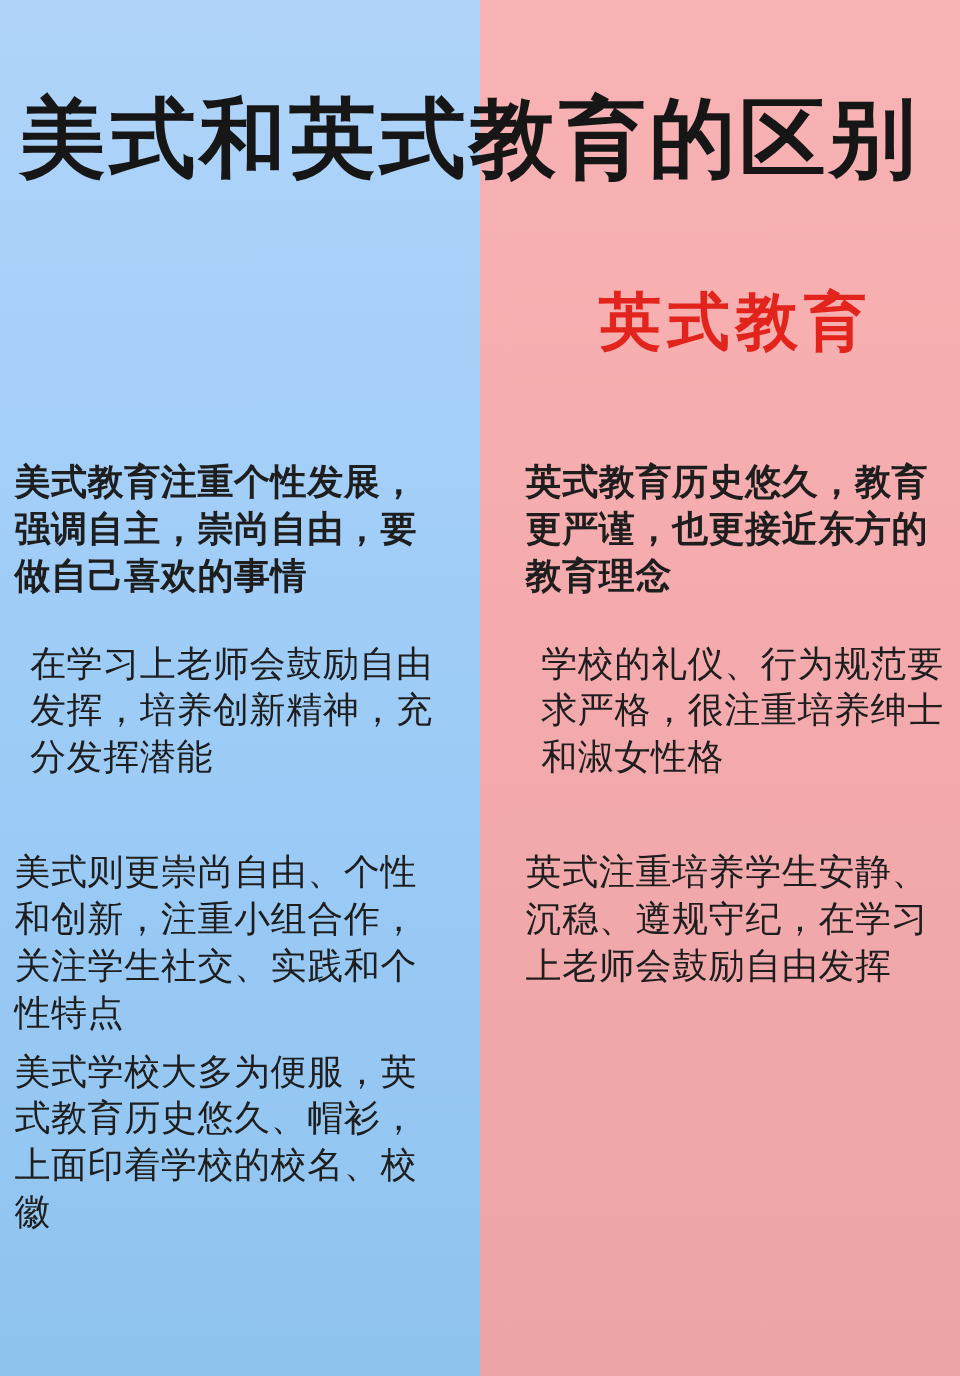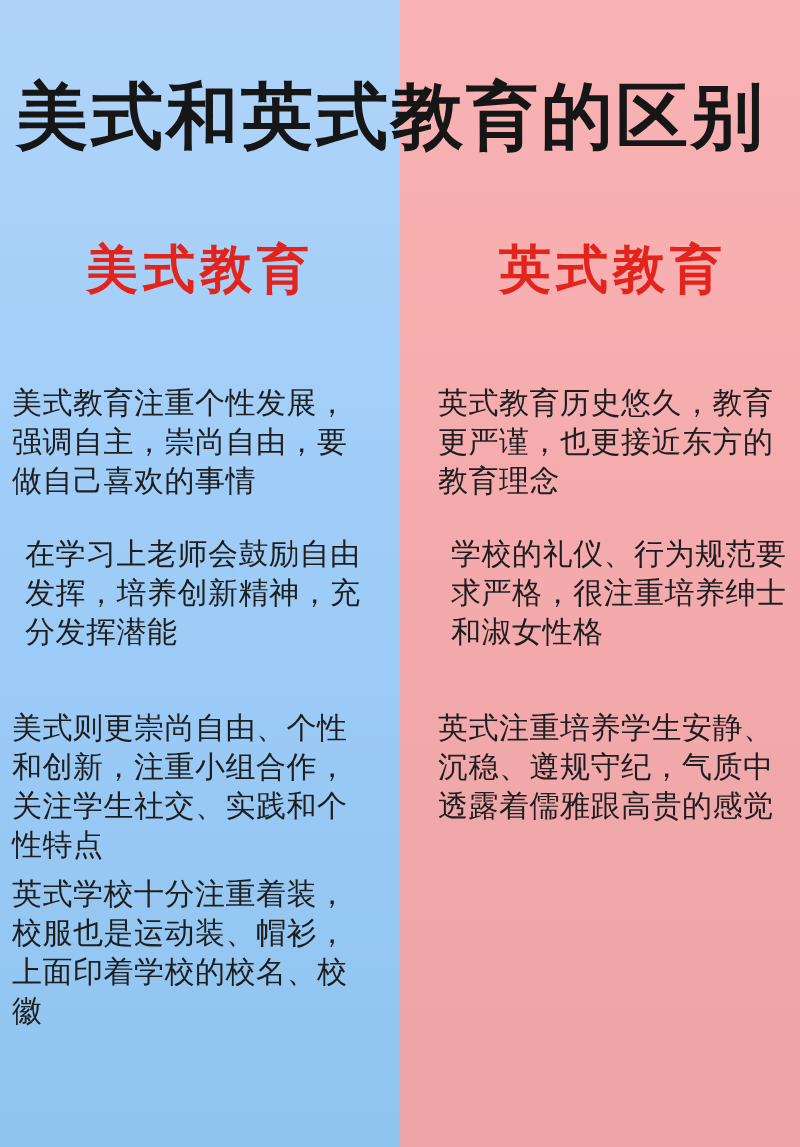--- a/index.html
+++ b/index.html
@@ -66,40 +66,39 @@
     font-size: 30px;
     line-height: 39px;
     font-weight: 500;
     letter-spacing: 0.5px;
     color: var(--body-color);
     word-break: break-all;
     overflow-wrap: break-word;
   }
   .col-left .para { left: 12px; }
   .col-right .para { left: 38px; }
-  .para-1 { top: 383px; }
+  .para-1 { top: 383px; font-weight: bold; }
   .para-2 { top: 534px; margin-left: 13px; }
   .para-3 { top: 708px; }
   .para-4 { top: 874px; }
 </style>
 </head>
 <body>
 
 <div class="poster">
 
   <div class="col col-left">
-    <h2 class="col-heading">美式教育</h2>
     <p class="para para-1">美式教育注重个性发展，强调自主，崇尚自由，要做自己喜欢的事情</p>
     <p class="para para-2">在学习上老师会鼓励自由发挥，培养创新精神，充分发挥潜能</p>
     <p class="para para-3">美式则更崇尚自由、个性和创新，注重小组合作，关注学生社交、实践和个性特点</p>
-    <p class="para para-4">英式学校十分注重着装，校服也是运动装、帽衫，上面印着学校的校名、校徽</p>
+    <p class="para para-4">美式学校大多为便服，英式教育历史悠久、帽衫，上面印着学校的校名、校徽</p>
   </div>
 
   <div class="col col-right">
     <h2 class="col-heading">英式教育</h2>
     <p class="para para-2">学校的礼仪、行为规范要求严格，很注重培养绅士和淑女性格</p>
     <p class="para para-1">英式教育历史悠久，教育更严谨，也更接近东方的教育理念</p>
-    <p class="para para-3">英式注重培养学生安静、沉稳、遵规守纪，气质中透露着儒雅跟高贵的感觉</p>
+    <p class="para para-3">英式注重培养学生安静、沉稳、遵规守纪，在学习上老师会鼓励自由发挥</p>
   </div>
 
   <h1 class="title">美式和英式教育的区别</h1>
 
 </div>
 
 </body></html>

